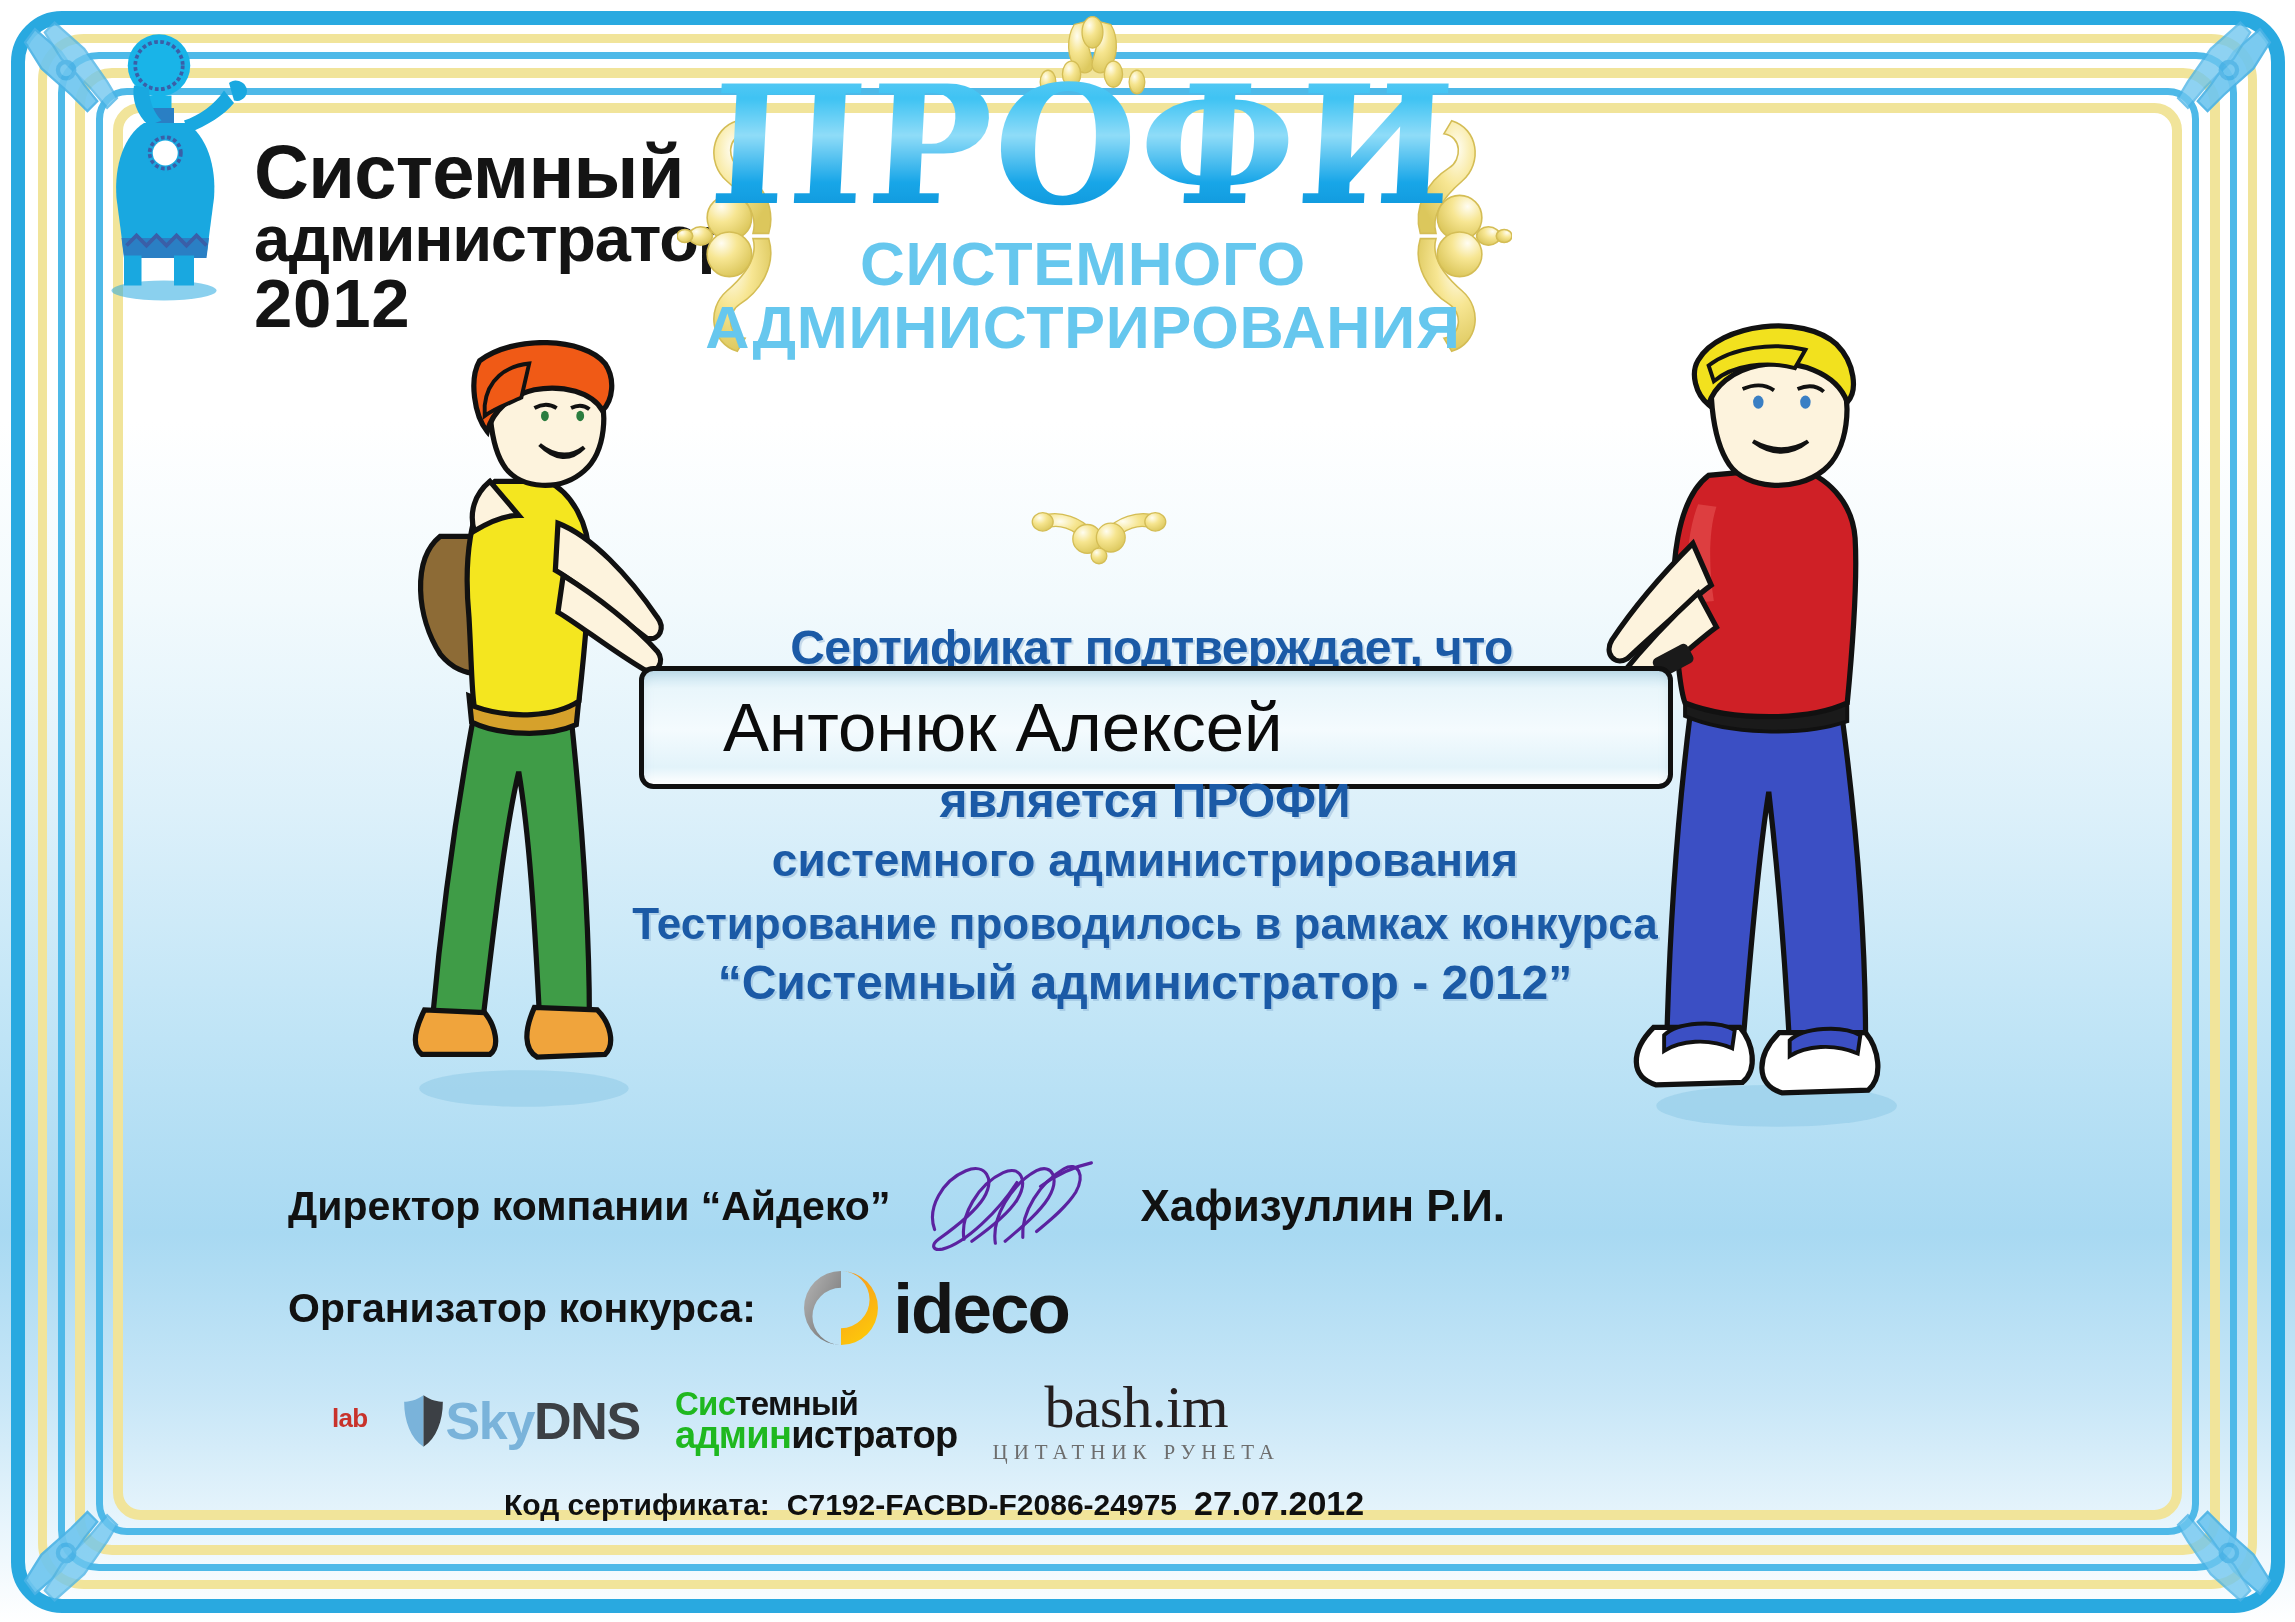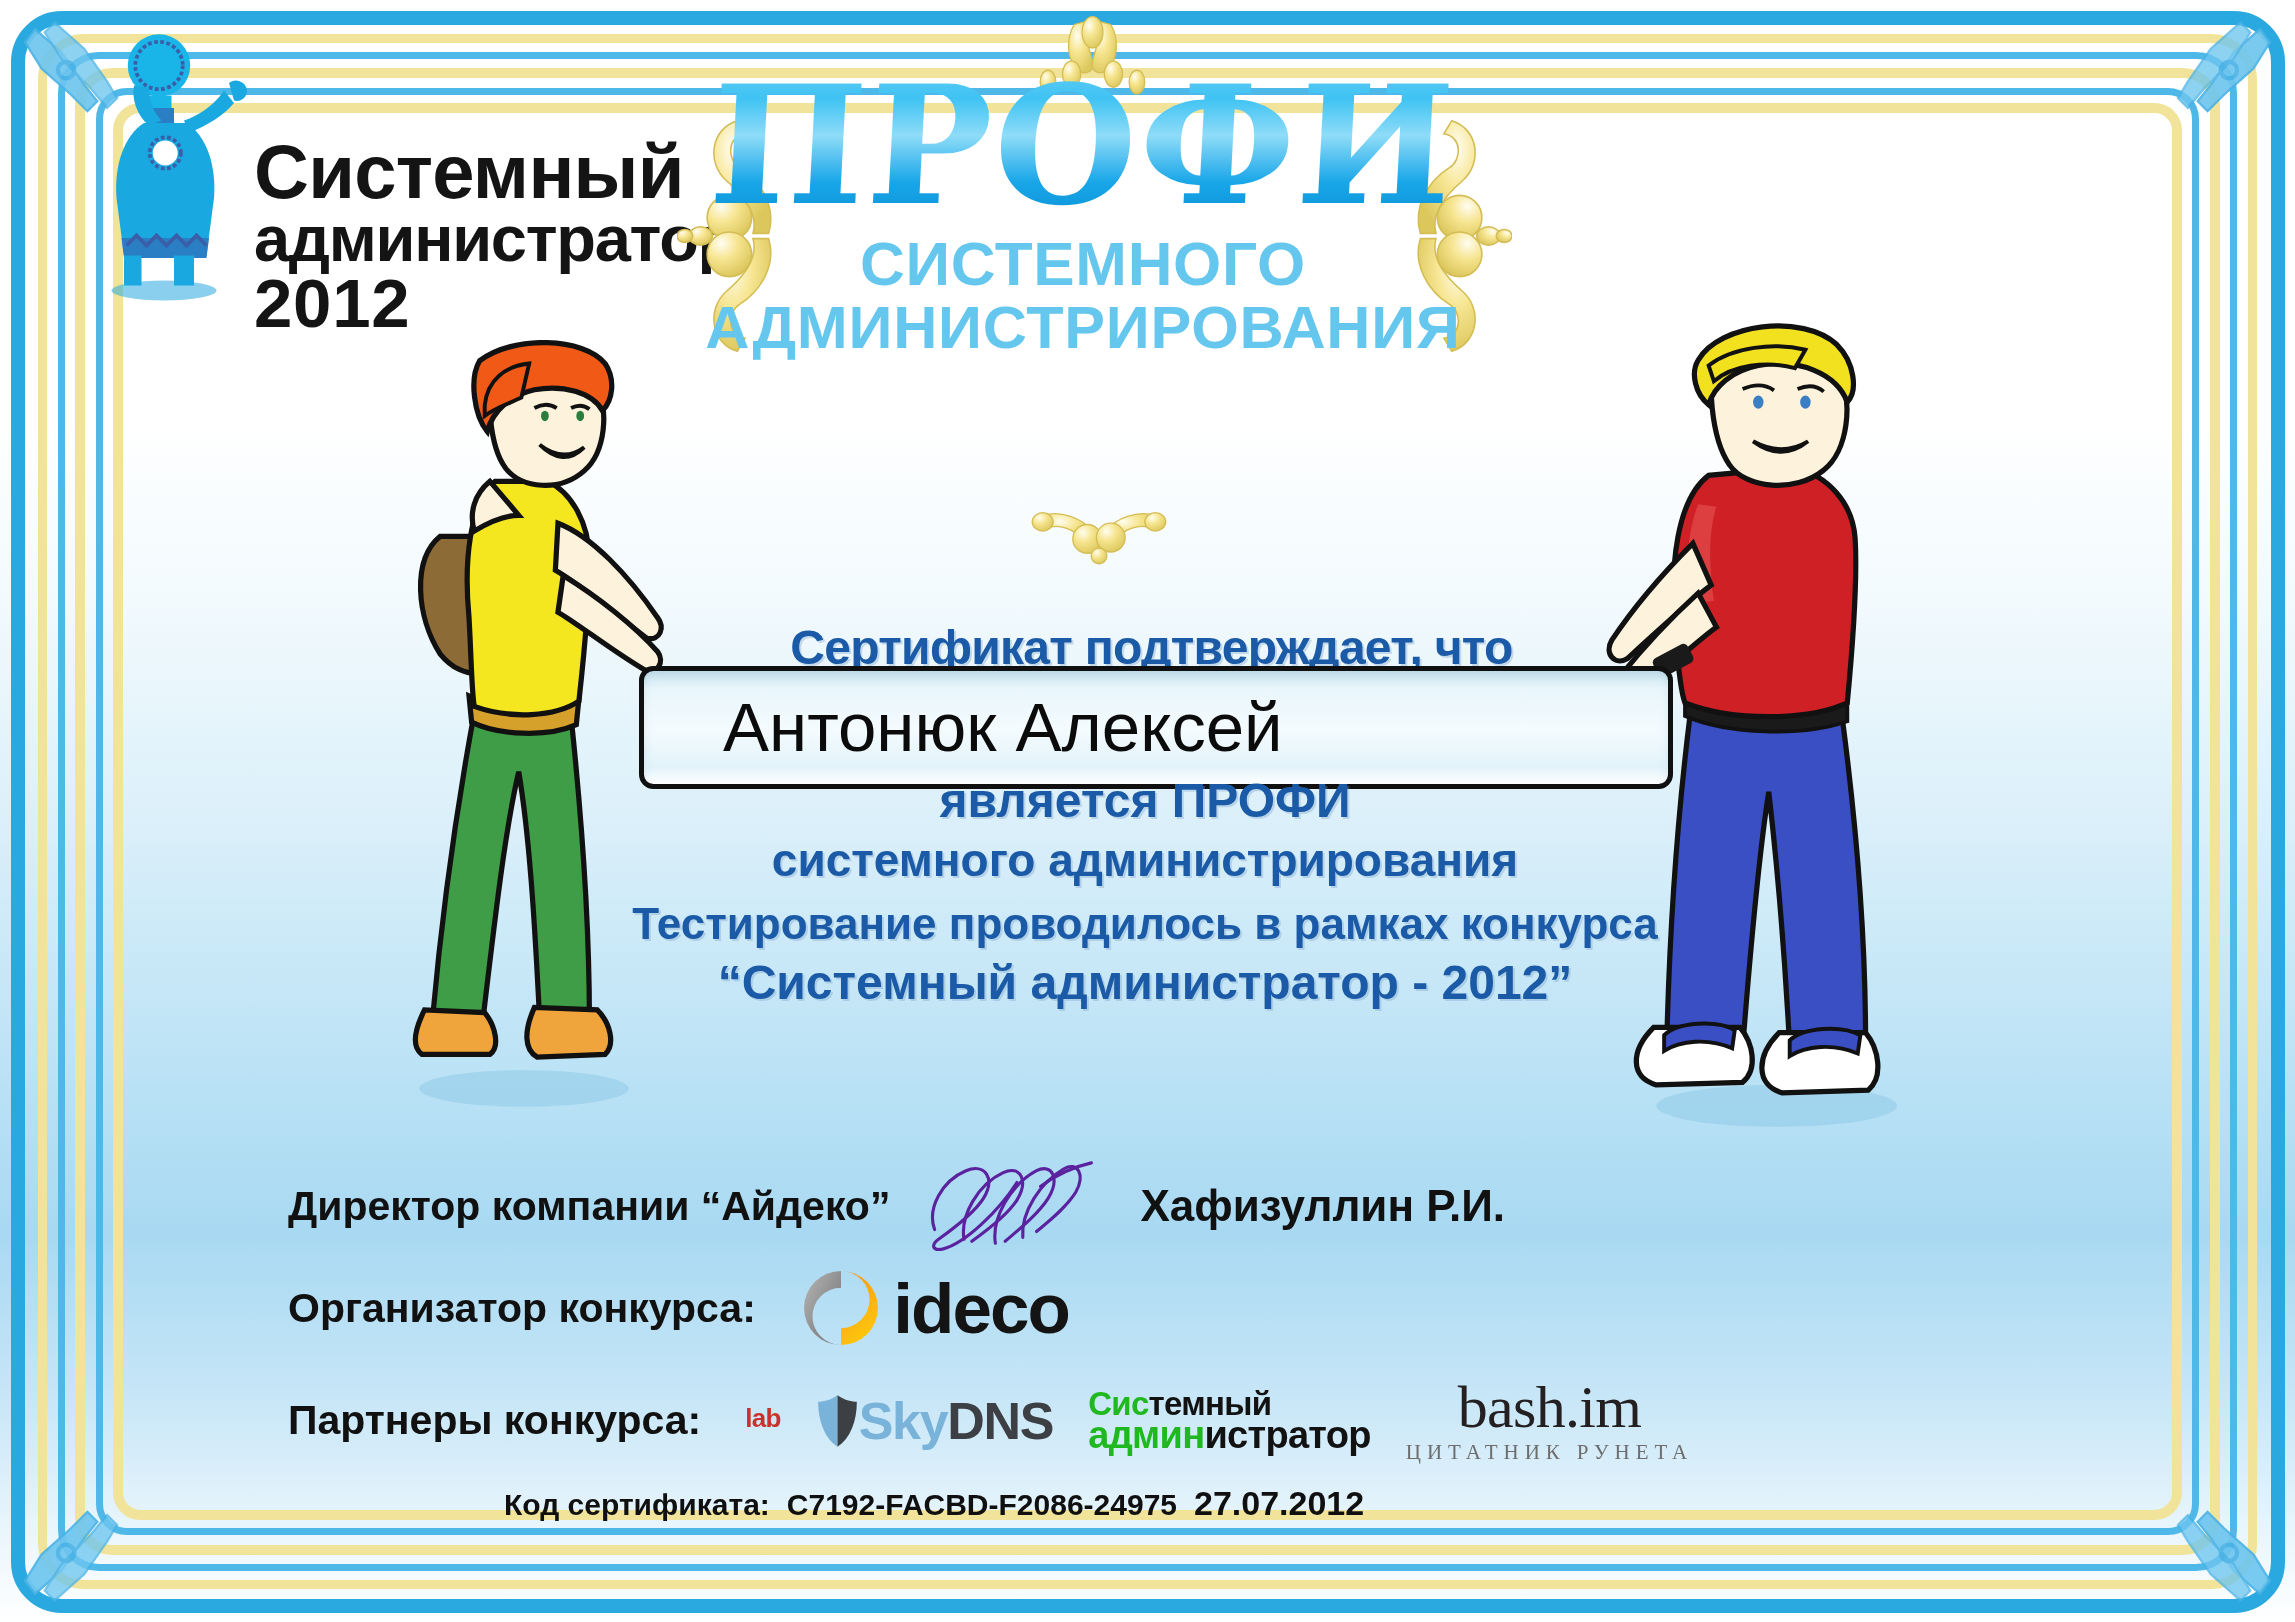--- a/index.html
+++ b/index.html
@@ -394,21 +394,20 @@
           </linearGradient>
         </defs>
         <path d="M50 6 A44 44 0 0 0 50 94 A34 34 0 0 1 50 26 Z" fill="url(#idgr)"></path>
         <path d="M50 94 A44 44 0 0 0 50 6 A34 34 0 0 1 50 74 Z" fill="url(#idor)"></path>
       </svg>
       <div class="ideco-word">ideco</div>
     </div>
   </div>
 
   <div class="row row-partners">
-    <div class="lbl">Партнеры конкурса:</div>
     <div class="partner-strip">
 
       <div class="kas">
         <span class="kas-lab">lab</span>
       </div>
 
       <div class="sky">
         <svg width="43" height="56" viewBox="0 0 40 52">
           <path d="M20 2 C13 7 6 8 2 8 C2 26 8 42 20 50 Z" fill="#7ab3da"></path>
           <path d="M20 2 C27 7 34 8 38 8 C38 26 32 42 20 50 Z" fill="#3c4045"></path>

